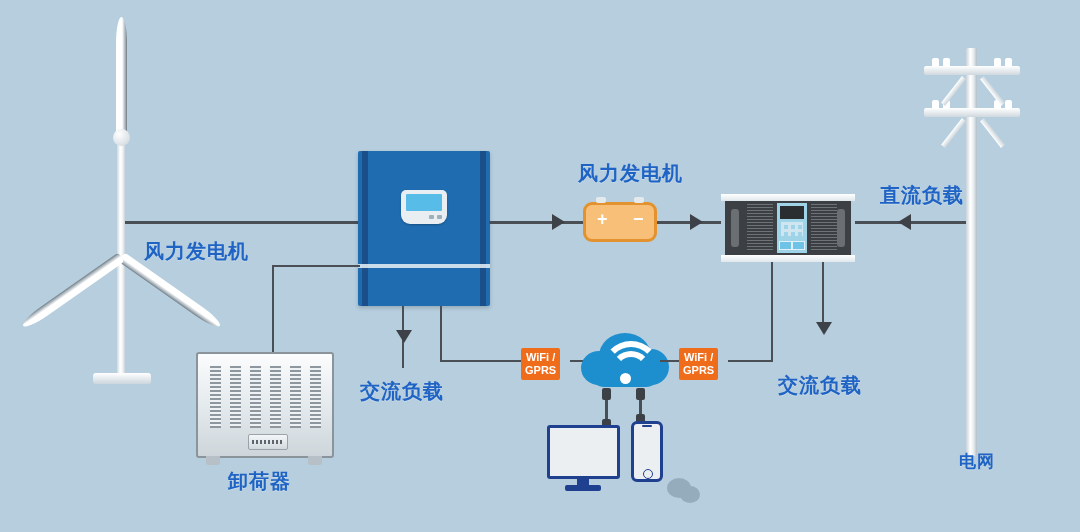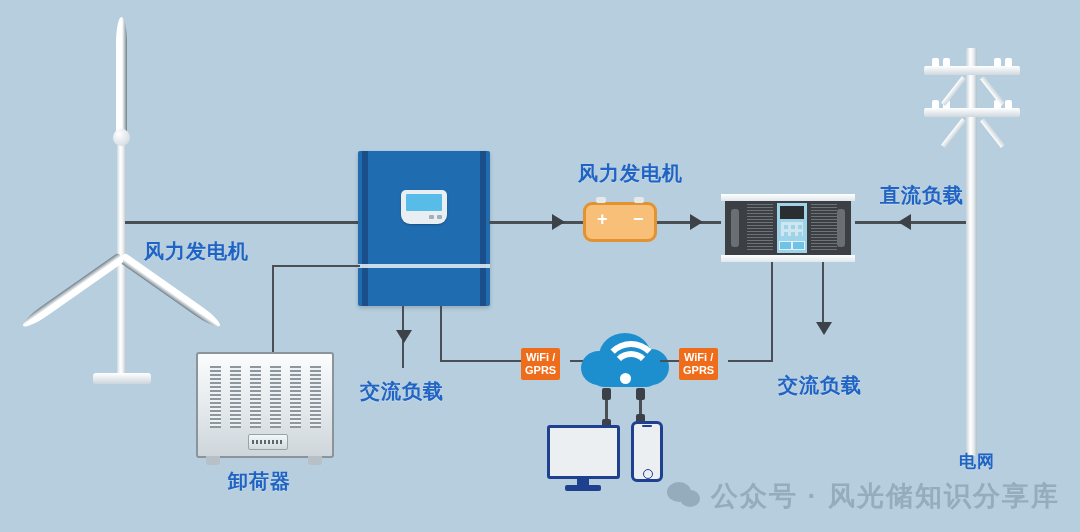--- a/index.html
+++ b/index.html
@@ -316,16 +316,15 @@
     <div class="ph-frame"></div>
     <div class="ph-spk"></div>
     <div class="ph-home"></div>
   </div>
 
   <div id="watermark">
     <div class="wechat">
         <b></b>
         <s></s>
       </div>
-    <div>公众号 · 风光储知识分享库</div>
   </div>
 
 </div>
 
 </body></html>

